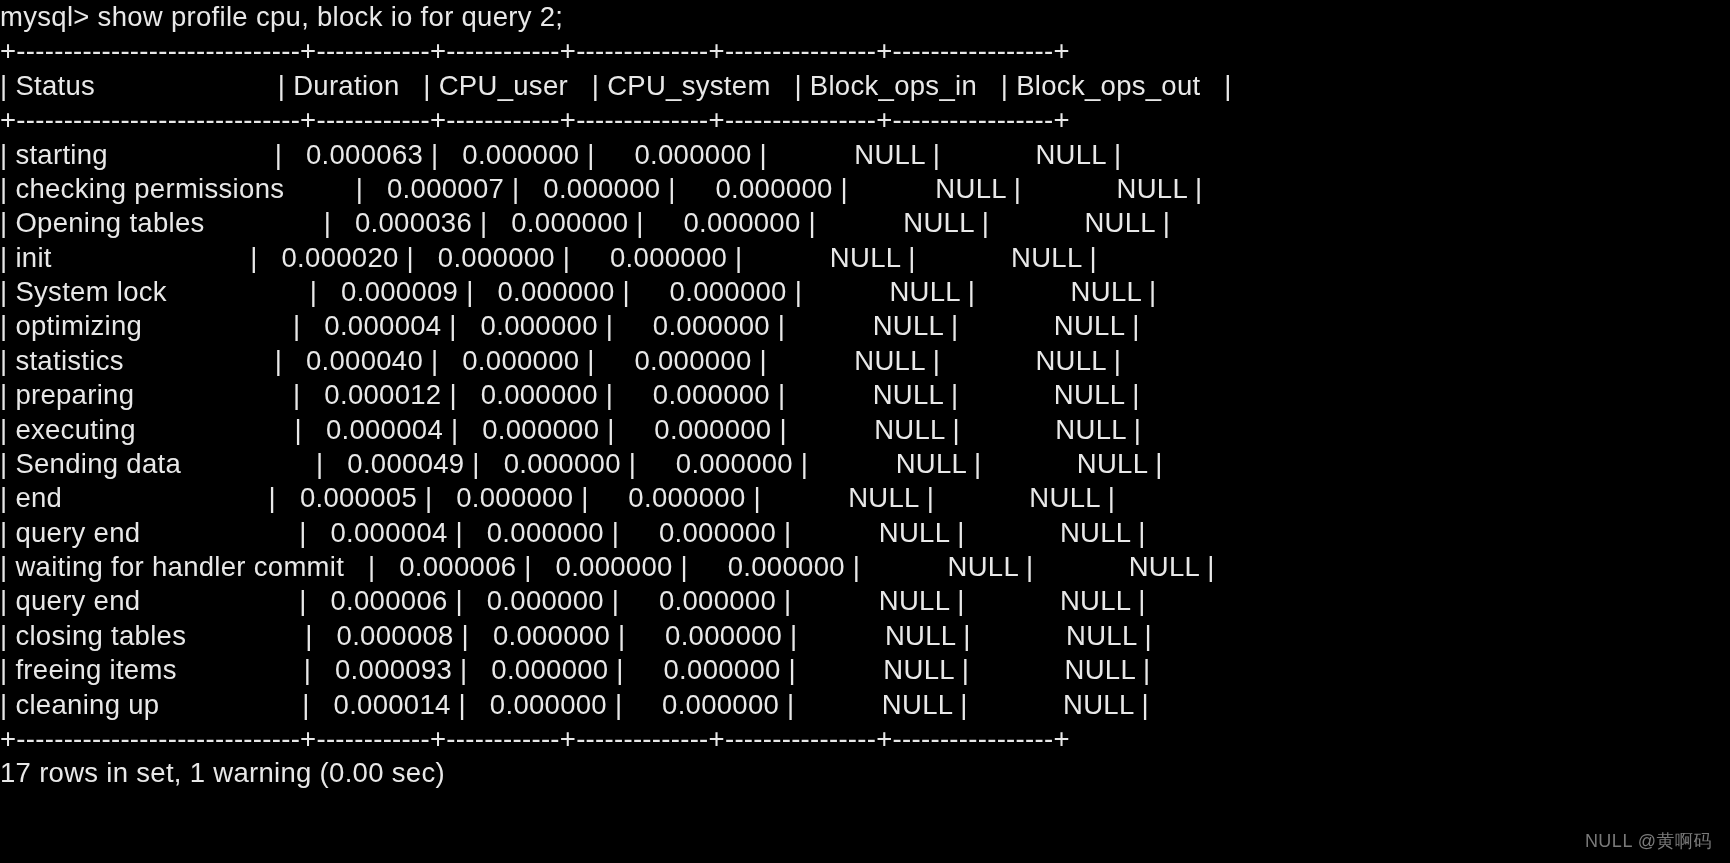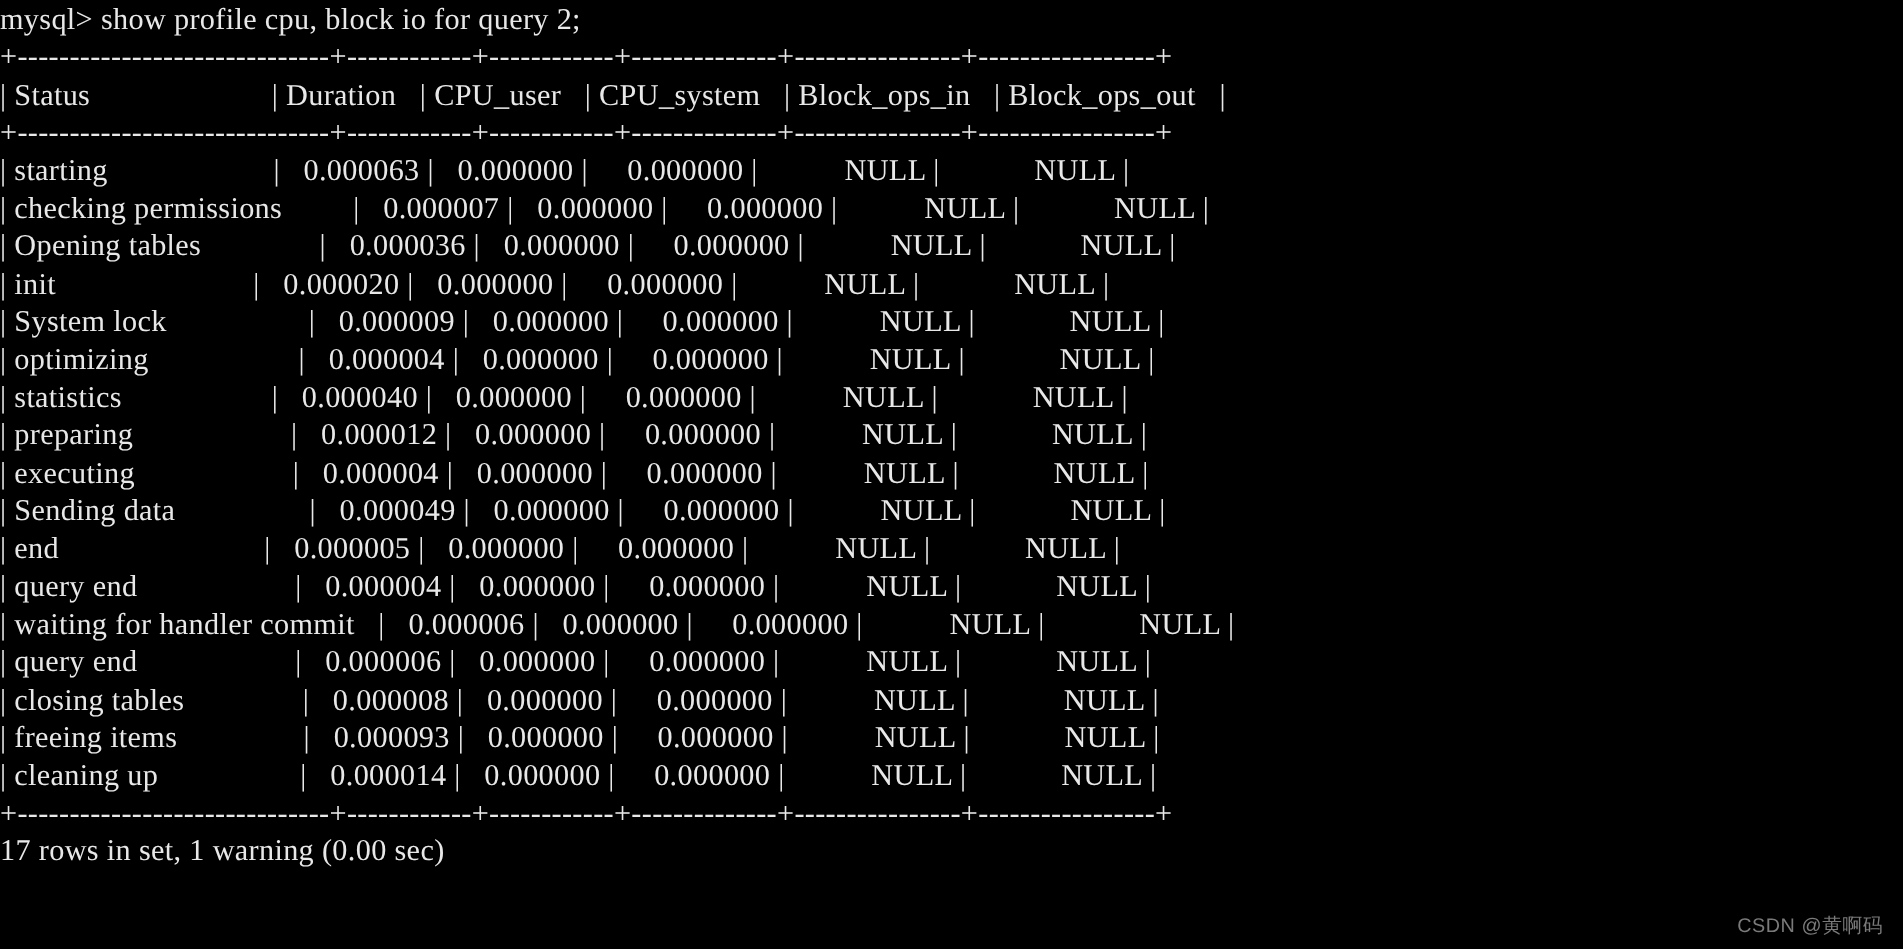--- a/index.html
+++ b/index.html
@@ -7,21 +7,21 @@
     padding: 0;
     background: #000000;
     color: #e8e8e8;
     width: 1730px;
     height: 863px;
     overflow: hidden;
   }
   pre.term {
     margin: 0;
     padding: 0;
-    font-family: Liberation Serif, serif;
+    font-family: Liberation Sans, sans-serif;
     font-size: 27.5px;
     line-height: 1.25;
     letter-spacing: 0.3px;
     white-space: pre;
     color: #e8e8e8;
   }
   .watermark {
     position: absolute;
     right: 18px;
     bottom: 10px;
@@ -51,13 +51,13 @@
 | end                          |   0.000005 |   0.000000 |     0.000000 |           NULL |            NULL |
 | query end                    |   0.000004 |   0.000000 |     0.000000 |           NULL |            NULL |
 | waiting for handler commit   |   0.000006 |   0.000000 |     0.000000 |           NULL |            NULL |
 | query end                    |   0.000006 |   0.000000 |     0.000000 |           NULL |            NULL |
 | closing tables               |   0.000008 |   0.000000 |     0.000000 |           NULL |            NULL |
 | freeing items                |   0.000093 |   0.000000 |     0.000000 |           NULL |            NULL |
 | cleaning up                  |   0.000014 |   0.000000 |     0.000000 |           NULL |            NULL |
 +------------------------------+------------+------------+--------------+----------------+-----------------+
 17 rows in set, 1 warning (0.00 sec)</pre>
 
-<div class="watermark">CSDN @黄啊码</div>
+<div class="watermark">NULL @黄啊码</div>
 
 </body></html>

